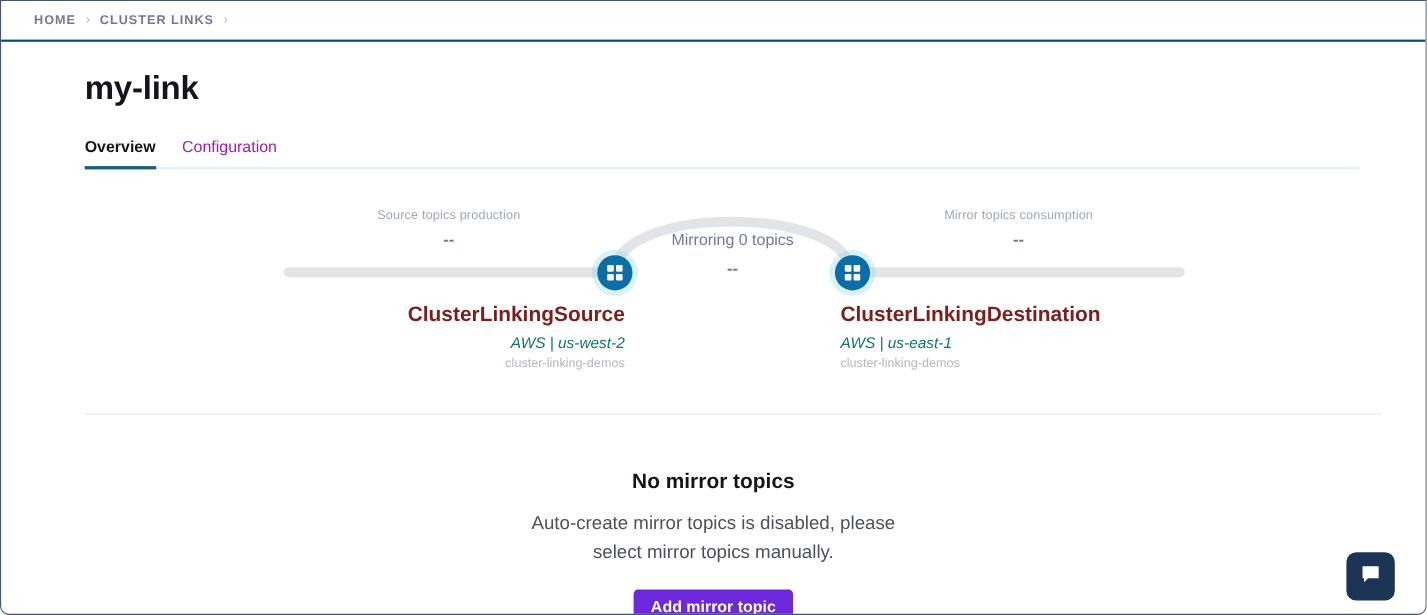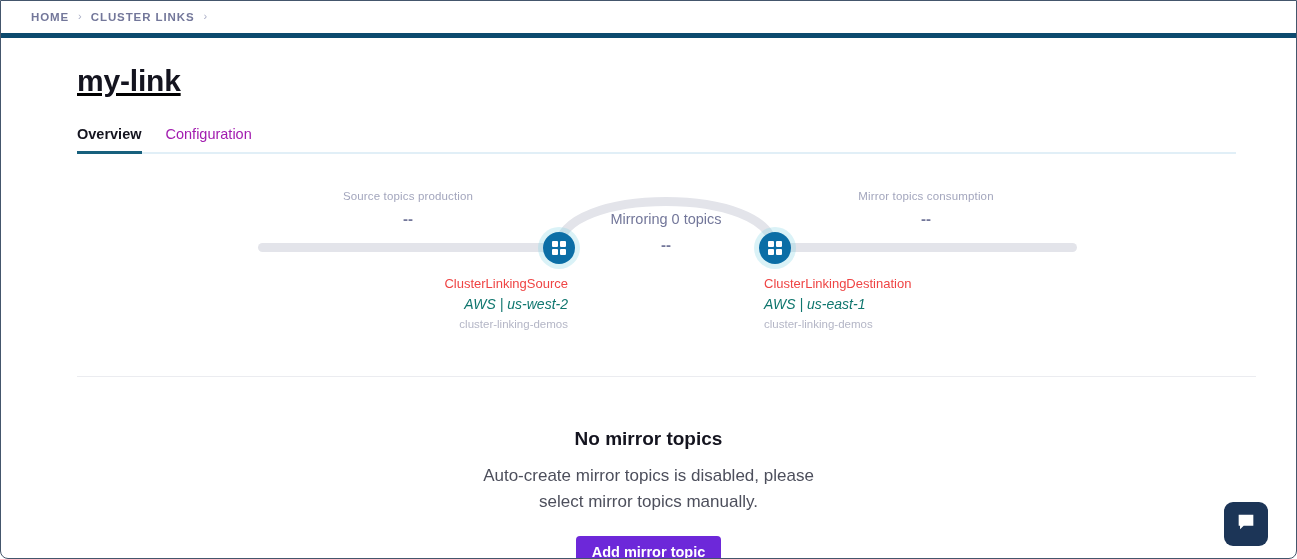--- a/index.html
+++ b/index.html
@@ -19,21 +19,21 @@
     background: #ffffff;
     border: 1px solid #44566c;
     border-radius: 0 0 8px 8px;
     overflow: hidden;
   }
 
   
   .breadcrumb-bar {
     height: 37px;
     box-sizing: border-box;
-    border-bottom: 5px solid #0c4a6e;
+    border-bottom: 2px solid #0c4a6e;
     display: flex;
     align-items: center;
     padding-left: 30px;
   }
   .crumb {
     font-size: 11.5px;
     font-weight: bold;
     letter-spacing: 0.9px;
     color: #73779a;
     text-decoration: none;
@@ -45,21 +45,20 @@
     margin: 0 9px;
     transform: translateY(-1px);
   }
 
   
   .page-header {
     display: flex;
     align-items: flex-end;
     justify-content: space-between;
     padding: 26px 40px 0 76px;
-    text-decoration: underline;
   }
   .page-title {
     font-size: 30px;
     font-weight: bold;
     color: #14141f;
     margin: 0;
     letter-spacing: -0.2px;
   }
   .edit-btn {
     display: inline-flex;
@@ -191,23 +190,23 @@
   .metric-center .metric-label { font-size: 14.5px; color: #73779a; letter-spacing: 0; }
   .metric-center .metric-value { margin-top: 9px; }
   .metric-right  { left: 825px;  top: 14px; width: 200px; }
 
   .cluster-info {
     position: absolute;
     top: 100px;
     white-space: nowrap;
   }
   .cluster-name {
-    font-size: 13px;
-    font-weight: normal;
-    color: #ef4444;
+    font-size: 19px;
+    font-weight: bold;
+    color: #7f1d1d;
   }
   .cluster-region {
     font-size: 14px;
     color: #0f766e;
     margin-top: 5px;
     font-style: italic;
   }
   .cluster-env {
     font-size: 11.5px;
     color: #b4b6c6;

